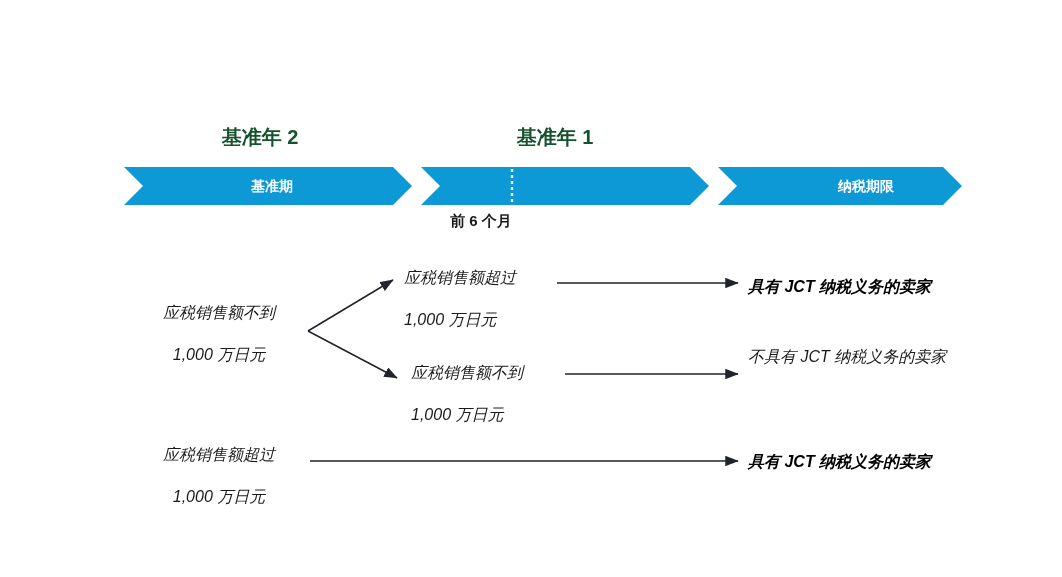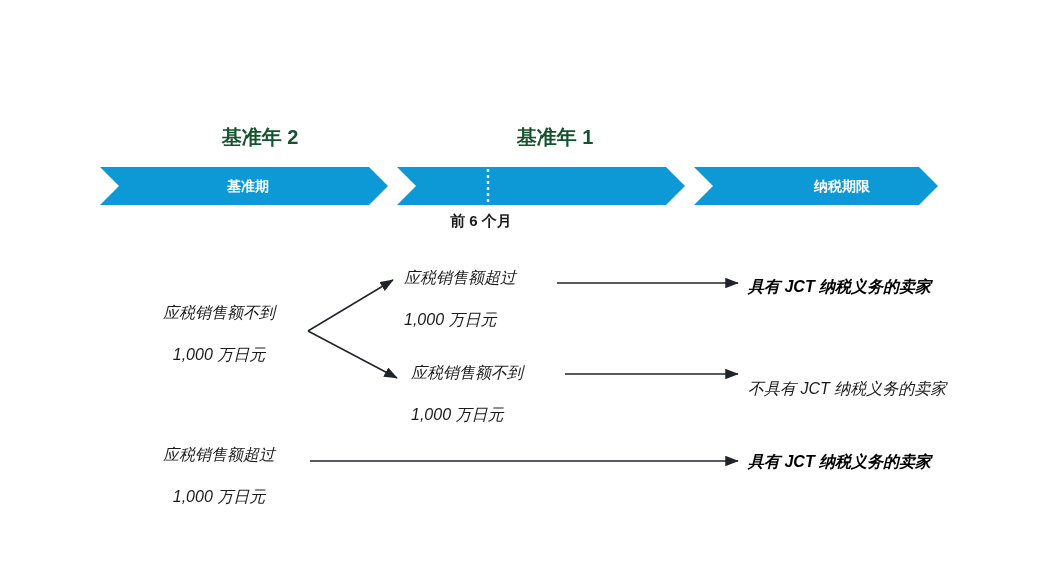--- a/index.html
+++ b/index.html
@@ -34,21 +34,21 @@
     white-space:nowrap;
     transform:translateX(-50%);
   }
   #head-0{left:260px;}
   #head-1{left:555px;}
   #head-2{left:855px;}
 
   
   #band{
     position:absolute;
-    left:100px; top:167px;
+    left:124px; top:167px;
     width:838px; height:52px;
   }
   .chev-label{
     position:absolute;
     top:0; height:38px;
     line-height:38px;
     font-size:14px;
     font-weight:bold;
     color:#ffffff;
     text-align:center;
@@ -83,21 +83,21 @@
   }
   .flow-text.center{text-align:center;transform:translateX(-50%);}
   .flow-text.bold{font-weight:bold;color:#000000;}
   .flow-text .l2{display:block;}
 
   
   #node-src-1{left:219px; top:292px;}     
   #node-mid-1{left:404px; top:257px; text-align:left; }   
   #node-mid-2{left:411px; top:352px; text-align:left; }   
   #node-out-1{left:748px; top:266px; text-align:left;}
-  #node-out-2{left:748px; top:368px; text-align:center;}
+  #node-out-2{left:748px; top:336px; text-align:center;}
   #node-src-2{left:219px; top:434px;}
   #node-out-3{left:748px; top:441px; text-align:left;}
 
   #lines{position:absolute;left:0;top:0;width:1062px;height:577px;pointer-events:none;}
 </style>
 </head>
 <body>
 
 <div id="slide">
 

